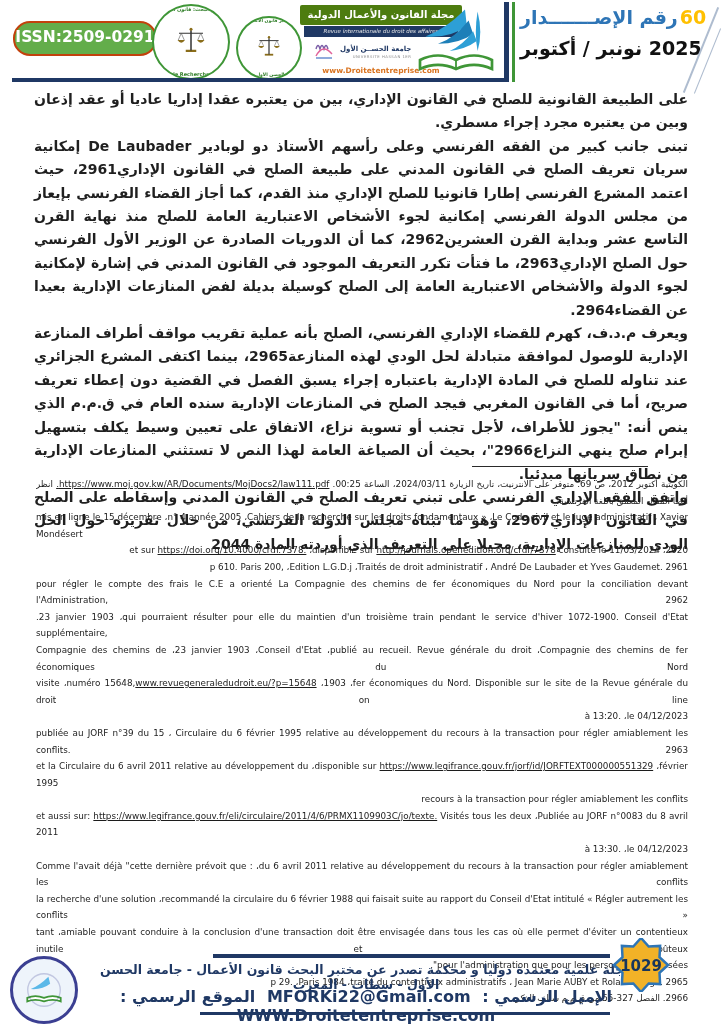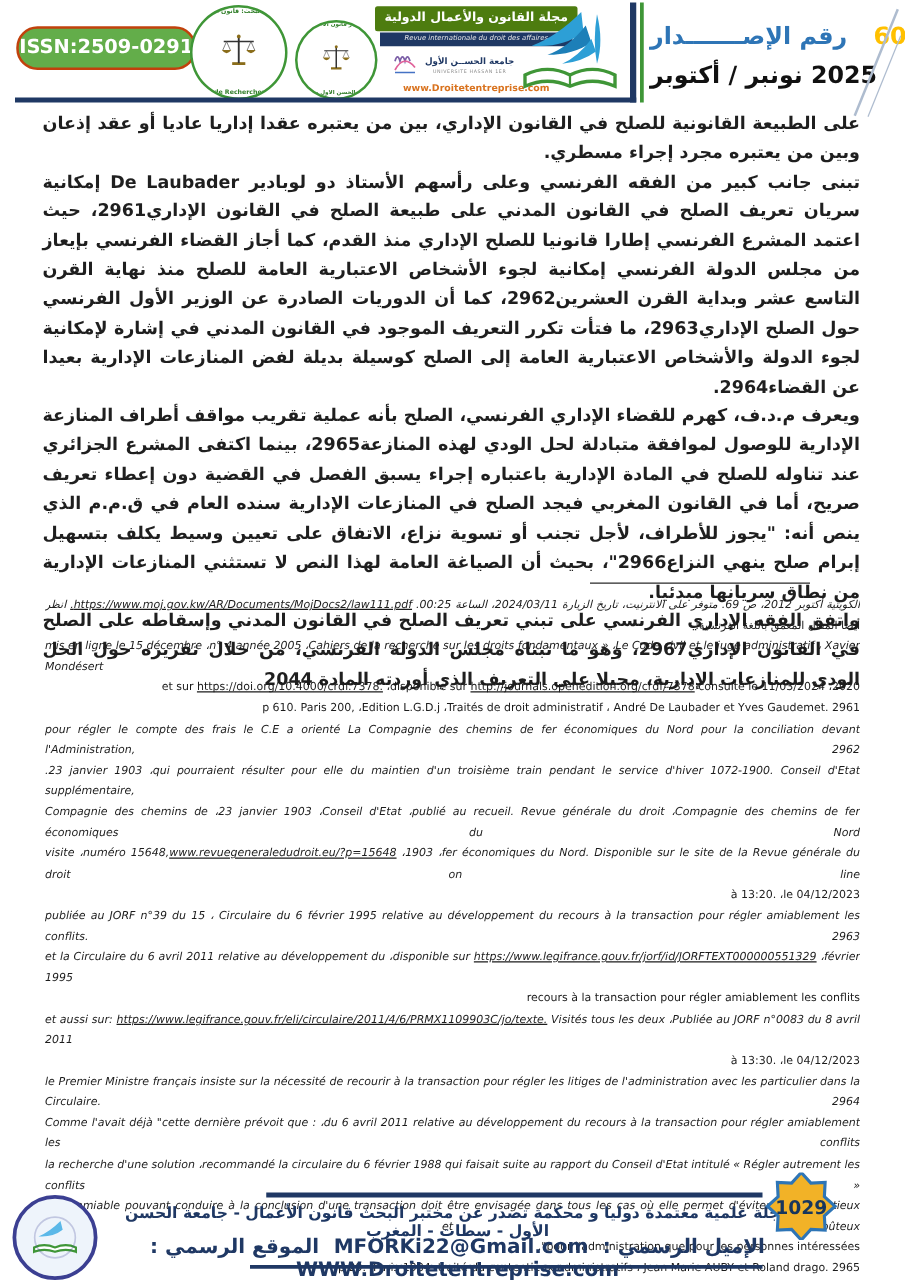--- a/index.html
+++ b/index.html
@@ -22,29 +22,29 @@
   .seal-2{left:236px;top:16px;width:62px;height:60px;}
   .seal-txt{color:#2f7d27;font-weight:bold;text-align:center;white-space:nowrap;overflow:hidden;width:95%;}
   .seal-1 .seal-txt{font-size:5px;line-height:7px;}
   .seal-2 .seal-txt{font-size:4.5px;line-height:6px;}
   .mid-block{position:absolute;left:300px;top:5px;width:162px;}
   .banner-green{background:#4d7c0f;color:#fff;font-weight:bold;font-size:10px;
     line-height:20px;height:20px;text-align:center;border-radius:2px;}
   .banner-navy{background:#1f3864;color:#e8e8e8;font-size:5.5px;line-height:11px;height:11px;
     text-align:center;margin:1px 4px 0 4px;font-style:italic;}
   .univ-row{display:flex;align-items:center;gap:4px;margin:2px 0 0 14px;height:26px;}
-  .univ-names{display:flex;flex-direction:column;align-items:center;}
+  .univ-names{display:flex;flex-direction:column;align-items:flex-end;}
   .univ-ar{color:#1f3864;font-size:7px;font-weight:bold;line-height:9px;}
   .univ-fr{color:#8a8a8a;font-size:3.8px;line-height:5px;letter-spacing:.5px;}
   .site-url{color:#d9731f;font-weight:bold;font-size:7.5px;text-align:center;margin-top:1px;}
   .bird-logo{position:absolute;left:408px;top:6px;}
   .divider-bar-navy{position:absolute;left:504px;top:2px;width:5px;height:80px;background:#1f3864;}
   .divider-bar-green{position:absolute;left:512px;top:2px;width:3px;height:80px;background:#3f9637;}
   .issue-block{position:absolute;left:520px;top:6px;width:190px;}
-  .issue-line{display:flex;align-items:flex-end;gap:21px;direction:ltr;margin-top:12px;}
+  .issue-line{display:flex;align-items:flex-end;gap:2px;direction:ltr;}
   .issue-label{color:#2e75b6;font-weight:bold;font-size:19px;white-space:nowrap;}
   .issue-number{color:#ffc000;font-weight:bold;font-size:19px;}
   .date-line{direction:ltr;color:#111;font-weight:bold;font-size:19px;margin-top:9px;white-space:nowrap;}
   .slash{position:absolute;background:#aebccf;width:2px;}
   .slash-1{left:700px;top:4px;height:92px;transform:rotate(22deg);}
   .slash-2{left:707px;top:26px;height:70px;transform:rotate(22deg);width:1px;}
   .header-rule{position:absolute;top:78px;left:12px;width:497px;height:4px;background:#1f3864;}
   
   .body-text{
     position:absolute;top:88px;left:34px;width:654px;
@@ -52,21 +52,21 @@
     line-height:23.4px;
   }
   .body-p{margin:0;text-align:justify;}
   
   .fn-sep{position:absolute;top:466px;left:472px;width:176px;border-top:1.6px solid #2a2a2a;}
   .footnotes{
     position:absolute;top:476px;left:36px;width:652px;
     font-size:8.8px;font-weight:400;color:#1c1c1c;line-height:16.6px;
   }
   .fn-line{white-space:nowrap;overflow:hidden;}
-  .fn-line.al-justify{white-space:normal;text-align:justify;text-align-last:justify;font-style:italic;}
+  .fn-line.al-justify{white-space:normal;text-align:justify;text-align-last:justify;}
   .fn-line.al-right{text-align:right;}
   .fn-line u{text-decoration:underline;}
   
   .footer-rule-1{position:absolute;top:954px;left:213px;width:397px;height:3.5px;background:#1f3864;}
   .footer-rule-2{position:absolute;top:1012px;left:200px;width:410px;height:3px;background:#1f3864;}
   .footer-line1{
     position:absolute;top:962px;left:92px;width:548px;text-align:center;
     color:#1f3864;font-weight:bold;font-size:12.5px;
   }
   .footer-line2{
@@ -192,21 +192,20 @@
     <div class="fn-line al-justify" dir="ltr">pour régler le compte des frais  le C.E a orienté La Compagnie des chemins de fer économiques du Nord pour la conciliation devant l'Administration, 2962</div>
     <div class="fn-line al-justify" dir="ltr">.23 janvier 1903 ،qui pourraient résulter pour elle du maintien d'un troisième train pendant le service d'hiver 1072-1900. Conseil d'Etat supplémentaire,</div>
     <div class="fn-line al-justify" dir="ltr">Compagnie des chemins de ،23 janvier 1903 ،Conseil d'Etat ،publié au recueil. Revue générale du droit ،Compagnie des chemins de fer économiques du Nord</div>
     <div class="fn-line al-justify" dir="ltr">visite ،numéro 15648,<u>www.revuegeneraledudroit.eu/?p=15648</u> ،1903 ،fer économiques du Nord. Disponible sur le site de la Revue générale du droit on line</div>
     <div class="fn-line al-right" dir="ltr">à 13:20. ،le 04/12/2023</div>
     <div class="fn-line al-justify" dir="ltr">publiée au JORF n°39 du 15 ، Circulaire du 6 février 1995 relative au développement du recours à la transaction pour régler amiablement les conflits. 2963</div>
     <div class="fn-line al-justify" dir="ltr">et la Circulaire du 6 avril 2011 relative au développement du ،disponible sur <u>https://www.legifrance.gouv.fr/jorf/id/JORFTEXT000000551329</u> ،février 1995</div>
     <div class="fn-line al-right" dir="ltr">recours à la transaction pour régler amiablement les conflits</div>
     <div class="fn-line al-justify" dir="ltr">et aussi sur: <u>https://www.legifrance.gouv.fr/eli/circulaire/2011/4/6/PRMX1109903C/jo/texte.</u> Visités tous les deux ،Publiée au JORF n°0083 du 8 avril 2011</div>
     <div class="fn-line al-right" dir="ltr">à 13:30. ،le 04/12/2023</div>
-    <div class="fn-line al-justify" dir="ltr">le Premier Ministre français insiste sur la nécessité de recourir à la transaction pour régler les litiges de l'administration avec les particulier dans la Circulaire. 2964</div>
     <div class="fn-line al-justify" dir="ltr">Comme l'avait déjà "cette dernière prévoit que : ،du 6 avril 2011 relative au développement du recours à la transaction pour régler amiablement les conflits</div>
     <div class="fn-line al-justify" dir="ltr">la recherche d'une solution ،recommandé la circulaire du 6 février 1988 qui faisait suite au rapport du Conseil d'Etat intitulé « Régler autrement les conflits »</div>
     <div class="fn-line al-justify" dir="ltr">tant ،amiable pouvant conduire à la conclusion d'une transaction doit être envisagée dans tous les cas où elle permet d'éviter un contentieux inutile et coûteux</div>
     <div class="fn-line al-right" dir="ltr">."pour l'administration que pour les personnes intéressées</div>
     <div class="fn-line al-right" dir="ltr">p 29. ،Paris 1984 ،traité du contentieux administratifs ، Jean Marie AUBY et Roland drago. 2965</div>
     <div class="fn-line al-right" dir="rtl">2966. الفصل 327-55 من ق.م.م سالف الذكر.</div>
   </div>
 
 <div class="footer-rule-1"></div>
 <div class="footer-line1" dir="rtl">مجلة علمية معتمدة  دوليا و محكمة تصدر عن مختبر البحث قانون الأعمال - جامعة الحسن الأول - سطات - المغرب</div>

